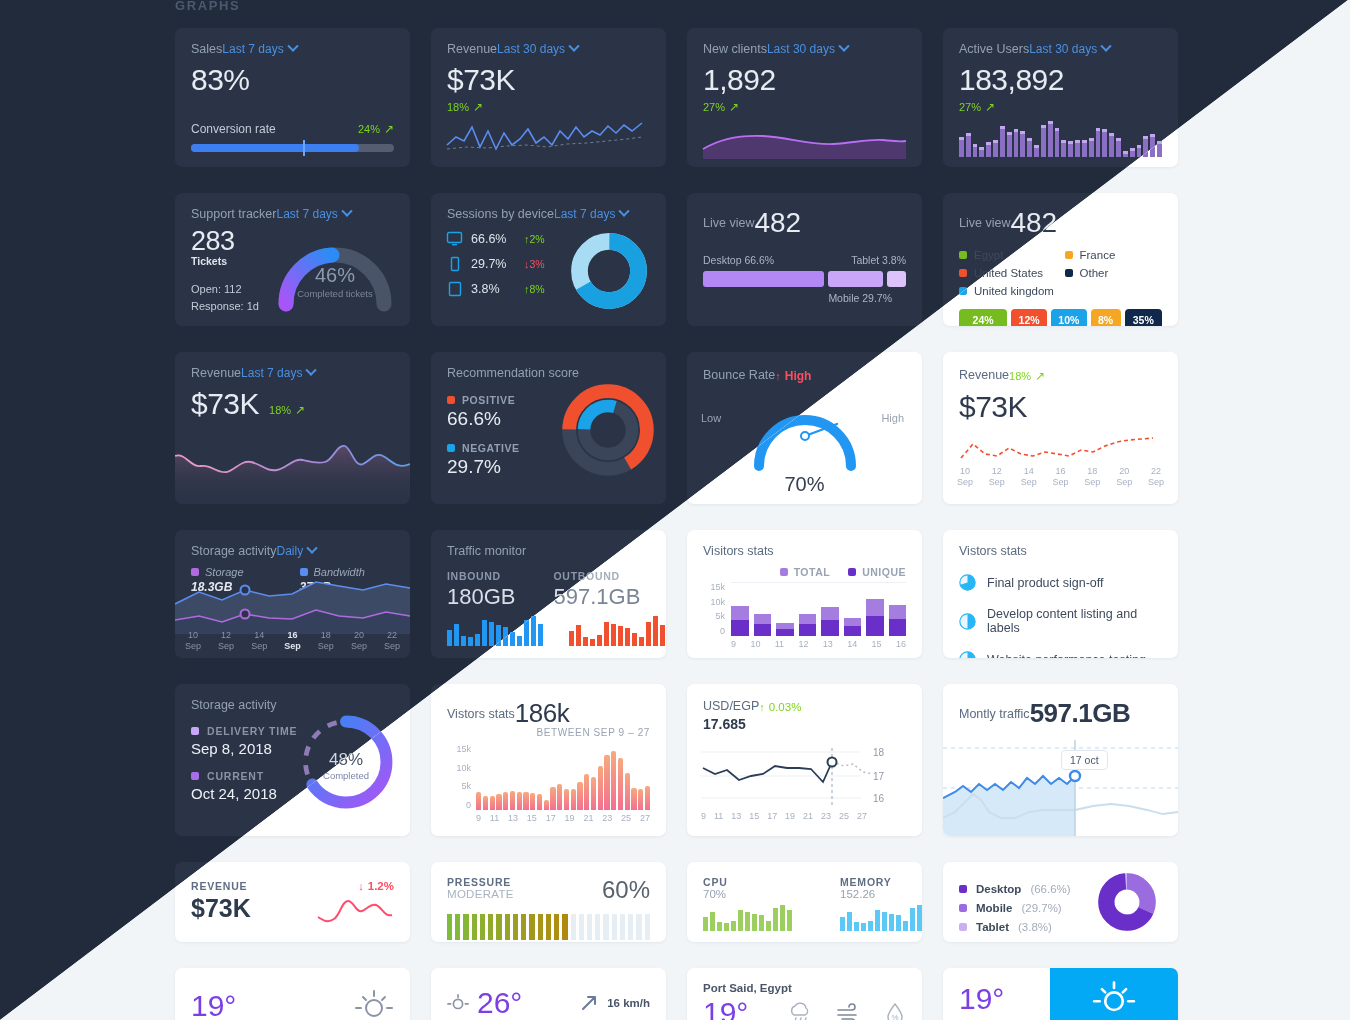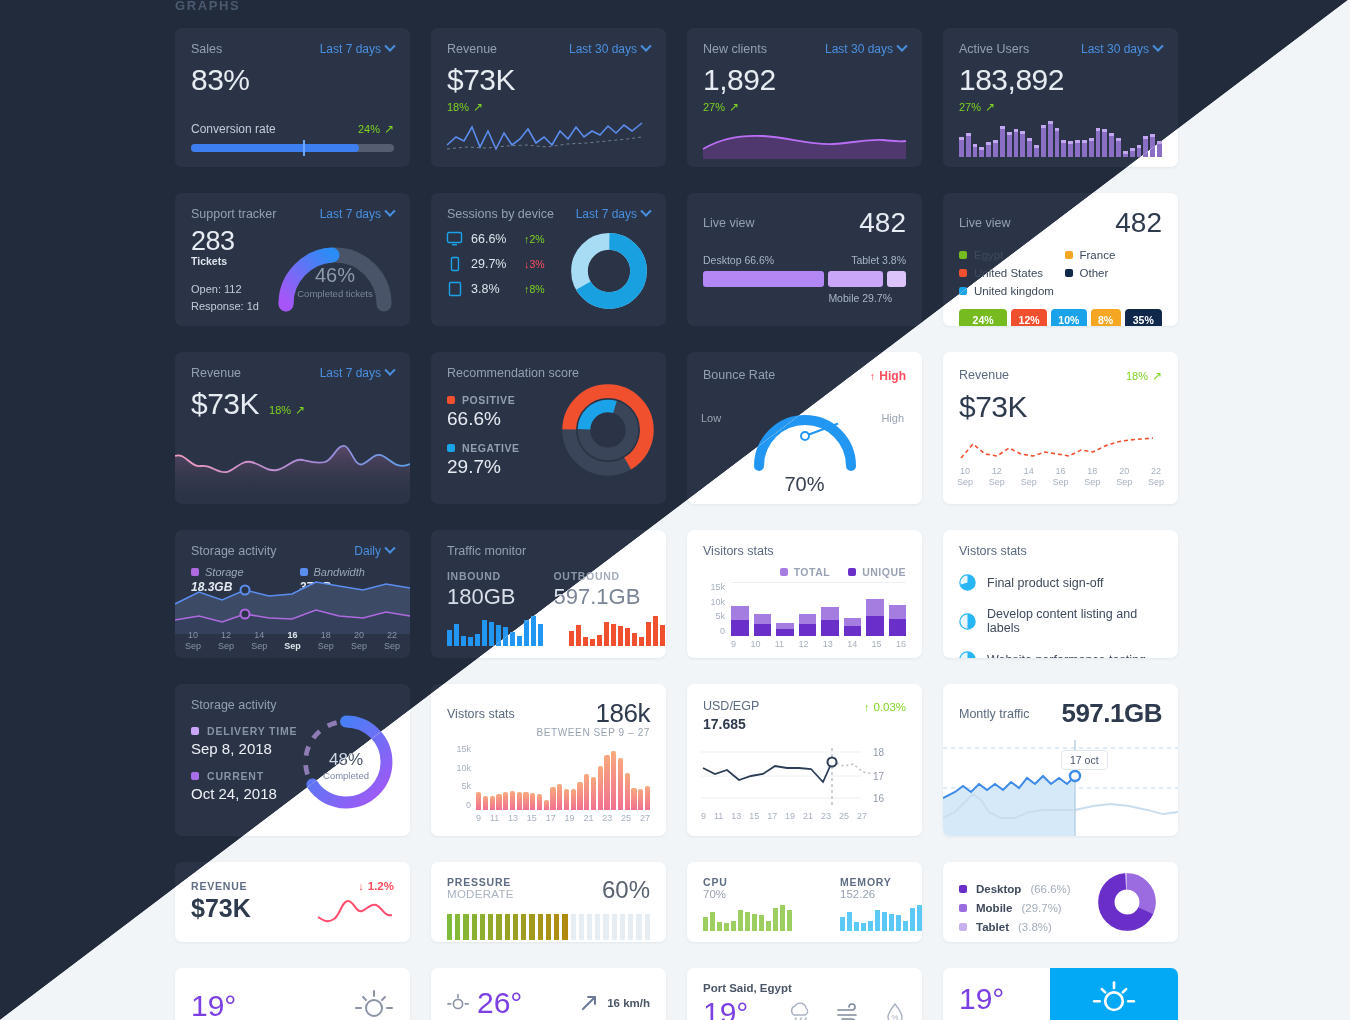--- a/index.html
+++ b/index.html
@@ -41,21 +41,21 @@
   .light .card { background: #ffffff; box-shadow: 0 1px 3px rgba(30,50,90,.07); }
 
   .h100 { height: 139px; }
   .h130 { height: 133px; }
   .h150 { height: 152px; }
   .h120 { height: 128px; }
   .h80  { height: 80px; }
   .h60  { height: 62px; }
 
   
-  .chead { display: flex; justify-content: space-between; align-items: center; }
+  .chead { display: flex; justify-content: flex-start; align-items: center; }
   .ctitle { font-size: 12.5px; }
   .dark .ctitle  { color: #93a0b4; }
   .light .ctitle { color: #5a6a80; }
   .cdrop { font-size: 12px; color: #4a90e2; display: flex; align-items: center; gap: 5px; cursor: pointer; }
   .light .cdrop { color: #4a90e2; }
   .chev { width: 8px; height: 8px; border-right: 2px solid currentColor; border-bottom: 2px solid currentColor; transform: rotate(45deg) translate(-2px,-2px); }
 
   .bignum { font-size: 30px; font-weight: 300; margin-top: 7px; letter-spacing: -0.5px; }
   .dark .bignum  { color: #e7ebf2; }
   .light .bignum { color: #2e3a4d; }

